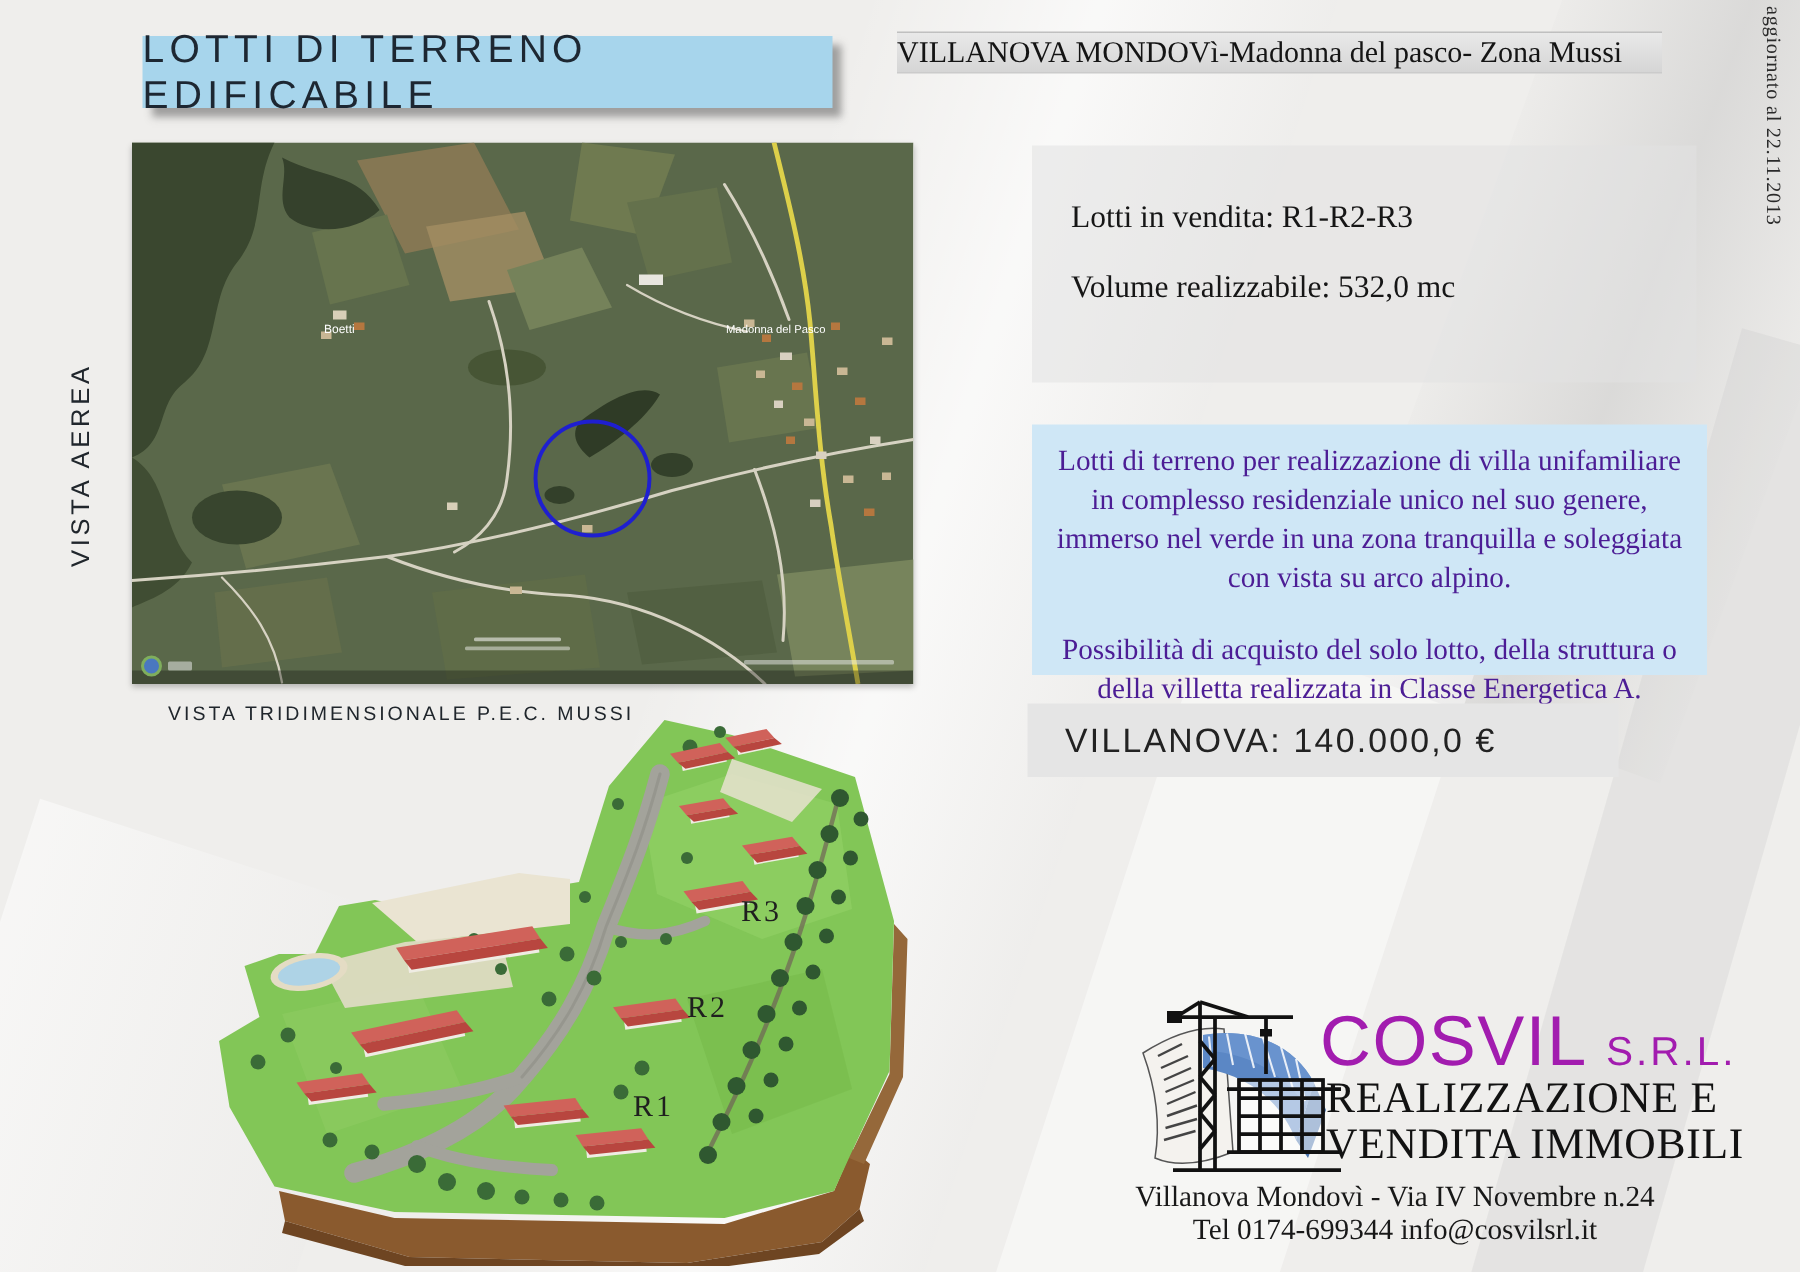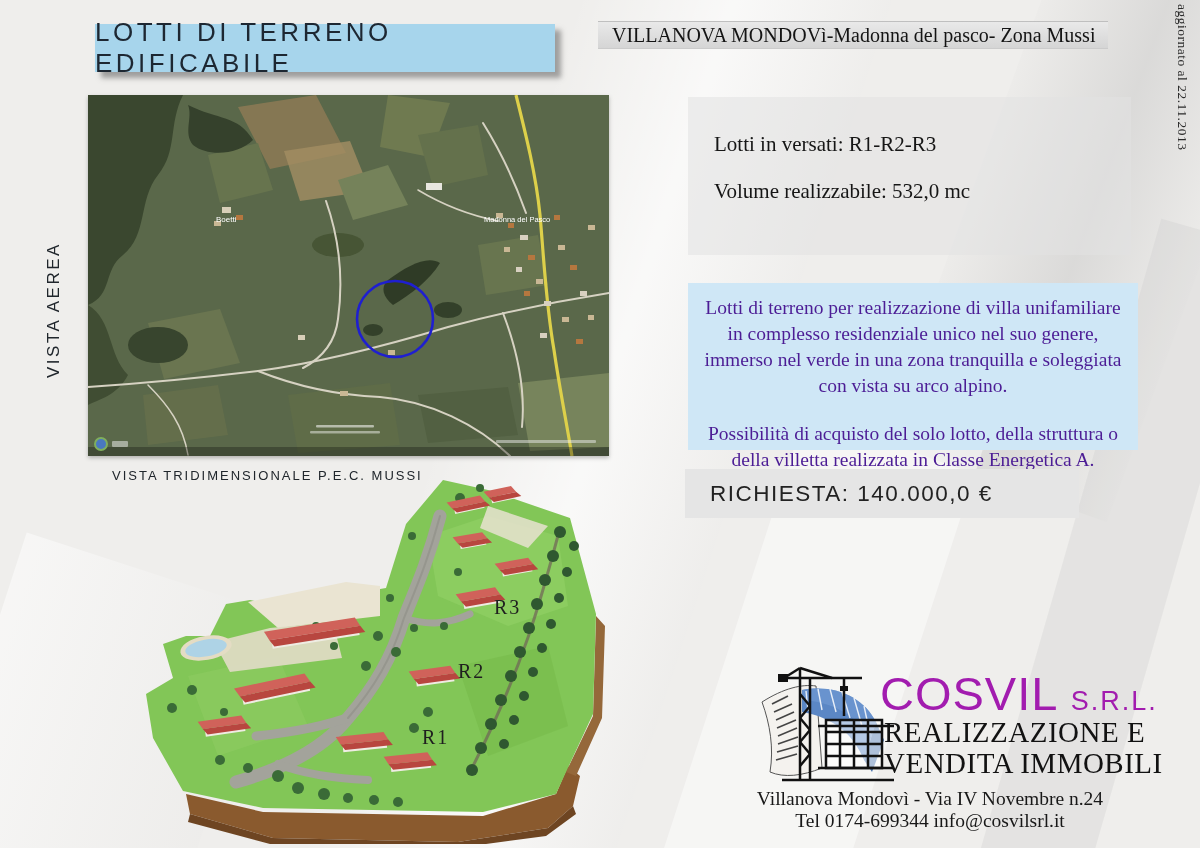--- a/index.html
+++ b/index.html
@@ -28,21 +28,21 @@
     position:absolute;left:95px;top:24px;width:460px;height:48px;
     background:#a7d5ec;box-shadow:6px 6px 5px rgba(80,80,80,.5);
     display:flex;align-items:center;justify-content:center;
     font-size:26px;color:#1d2732;letter-spacing:3.5px;transform-origin:left top;
   }
   .loc-band{
     position:absolute;left:598px;top:21px;width:510px;height:28px;
     background:linear-gradient(#e9e9e9,#d5d5d5);
     border-top:1px solid rgba(0,0,0,.10);border-bottom:1px solid rgba(0,0,0,.12);
     display:flex;align-items:center;
-    font-size:20px;color:#141414;padding-left:14px;box-sizing:border-box;
+    font-size:20px;color:#141414;box-sizing:border-box;
   }
   .updated{
     position:absolute;right:10px;top:4px;height:170px;
     writing-mode:vertical-rl;
     font-size:13.5px;color:#2a2a2a;letter-spacing:.5px;
   }
   .vista-aerea{
     position:absolute;left:44px;top:195px;height:230px;
     writing-mode:vertical-rl;transform:rotate(180deg);
     display:flex;align-items:center;justify-content:center;
@@ -339,30 +339,30 @@
         </g>
       </g>
 
       <text x="366" y="138" font-size="20" fill="#1f1f1f" font-family="Liberation Serif, serif" letter-spacing="2">R3</text>
       <text x="330" y="202" font-size="20" fill="#1f1f1f" font-family="Liberation Serif, serif" letter-spacing="2">R2</text>
       <text x="294" y="268" font-size="20" fill="#1f1f1f" font-family="Liberation Serif, serif" letter-spacing="2">R1</text>
     </svg>
   </div>
 
   <div class="info-box">
-    <div>Lotti in versati: R1-R2-R3</div>
+    <div>Lotti in vendita: R1-R2-R3</div>
     <div>Volume realizzabile: 532,0 mc</div>
   </div>
 
   <div class="desc-box">
     <div class="p1">Lotti di terreno per realizzazione di villa unifamiliare in complesso residenziale unico nel suo genere, immerso nel verde in una zona tranquilla e soleggiata con vista su arco alpino.</div>
     <div class="p2">Possibilità di acquisto del solo lotto, della struttura o della villetta realizzata in Classe Energetica A.</div>
   </div>
 
-  <div class="price-box titling">RICHIESTA: 140.000,0 €</div>
+  <div class="price-box titling">VILLANOVA: 140.000,0 €</div>
 
 
   <div class="logo-wrap">
     <svg width="150" height="132" viewBox="0 0 150 132" xmlns="http://www.w3.org/2000/svg">
 
       <path d="M18,42 C40,28 58,24 72,26 L78,108 C58,116 40,118 26,112 C30,88 26,64 18,42Z" fill="#f4f2ee" stroke="#555" stroke-width="1"></path>
       <g stroke="#444" stroke-width="1.6">
         <line x1="28" y1="44" x2="44" y2="36"></line>
           <line x1="30" y1="52" x2="48" y2="44"></line>
         <line x1="32" y1="60" x2="50" y2="52"></line>

